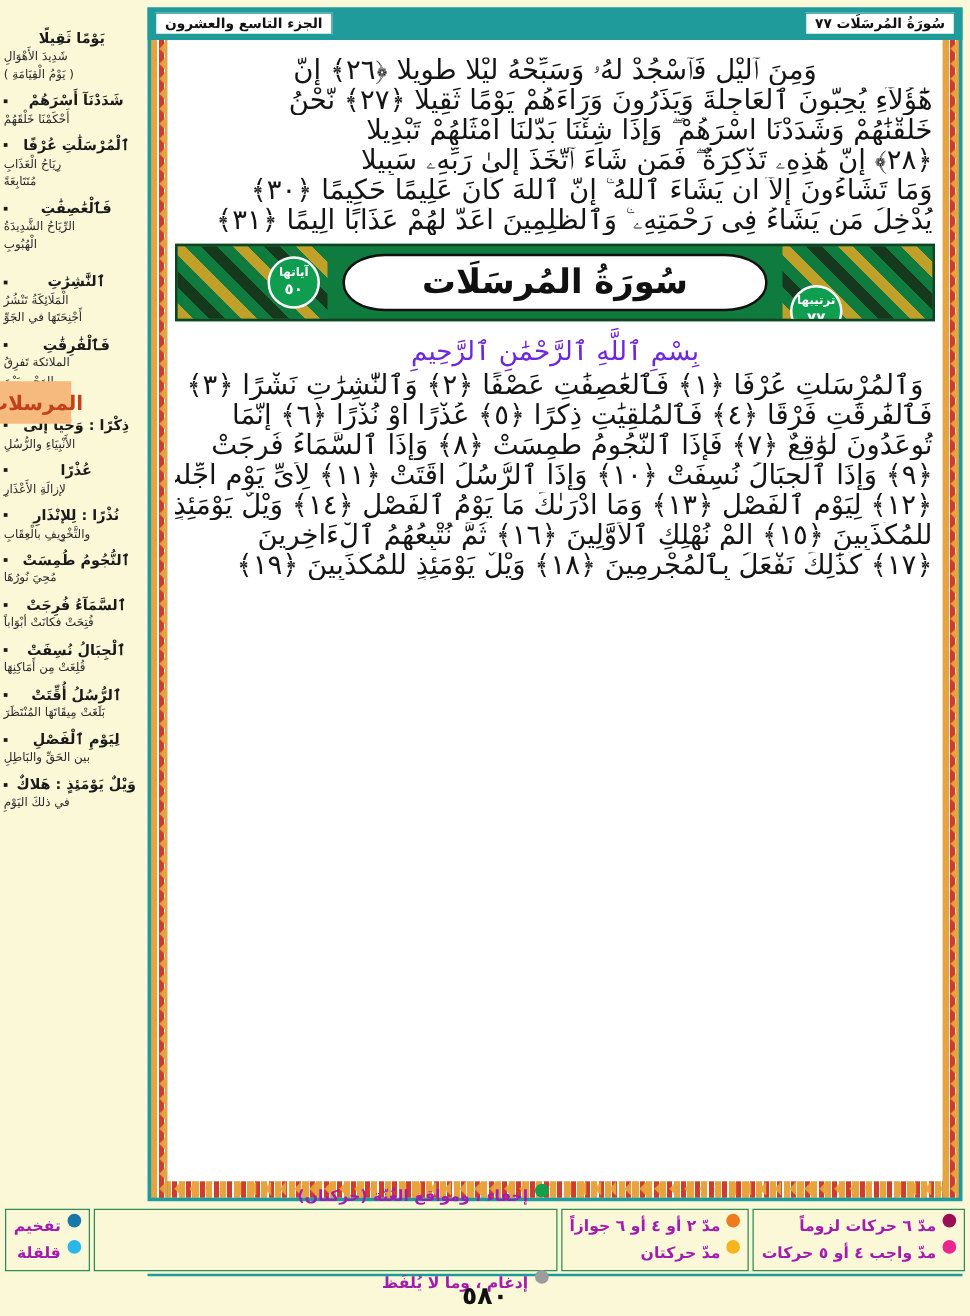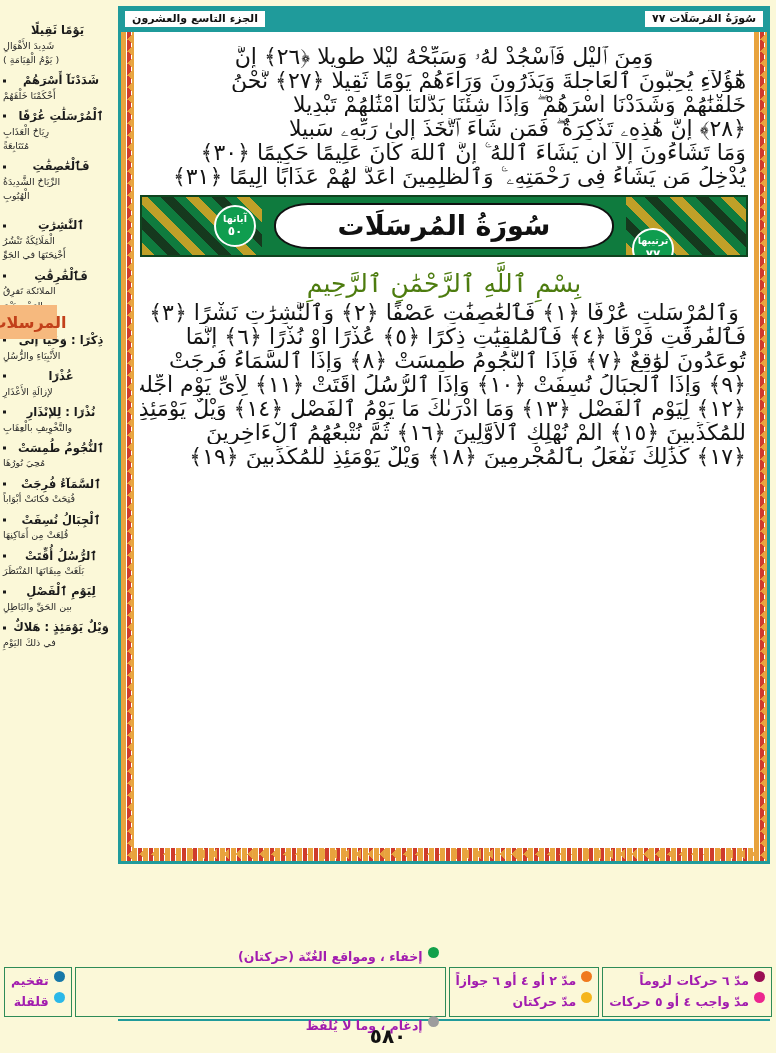--- a/index.html
+++ b/index.html
@@ -66,21 +66,21 @@
   }
   #surah-tab span {
     font-size: 16px; font-weight: bold; color: #c2401a;
     letter-spacing: 0px;
   }
 
   
   #frame {
     position: absolute;
     left: 118px; top: 6px;
-    width: 652px; height: 858px;
+    width: 652px; height: 955px;
     background: #ffffff;
     border: 3px solid #1f9b9b;
     padding: 0;
   }
   
   .band {
     position: absolute;
     background:
       repeating-linear-gradient(90deg,
         #e8a33d 0px, #e8a33d 5px,
@@ -196,22 +196,22 @@
     font-size: 9.5px; font-weight: bold; line-height: 1.25;
   }
   .banner-circle .num { font-size: 12px; }
   .circle-right { right: 72px; margin-top: 45px; }
   .circle-left  { left: 72px; }
 
   
   #basmala {
     text-align: center;
     margin: 8px 0 6px 0;
-    font-size: 25px;
-    color: #4d7c0f;
+    font-size: 21px;
+    color: #6d28d9;
     white-space: nowrap;
     line-height: 1;
   }
 
   
   #legend {
     position: absolute;
     left: 4px; right: 4px; bottom: 36px;
     height: 50px;
     display: flex;

